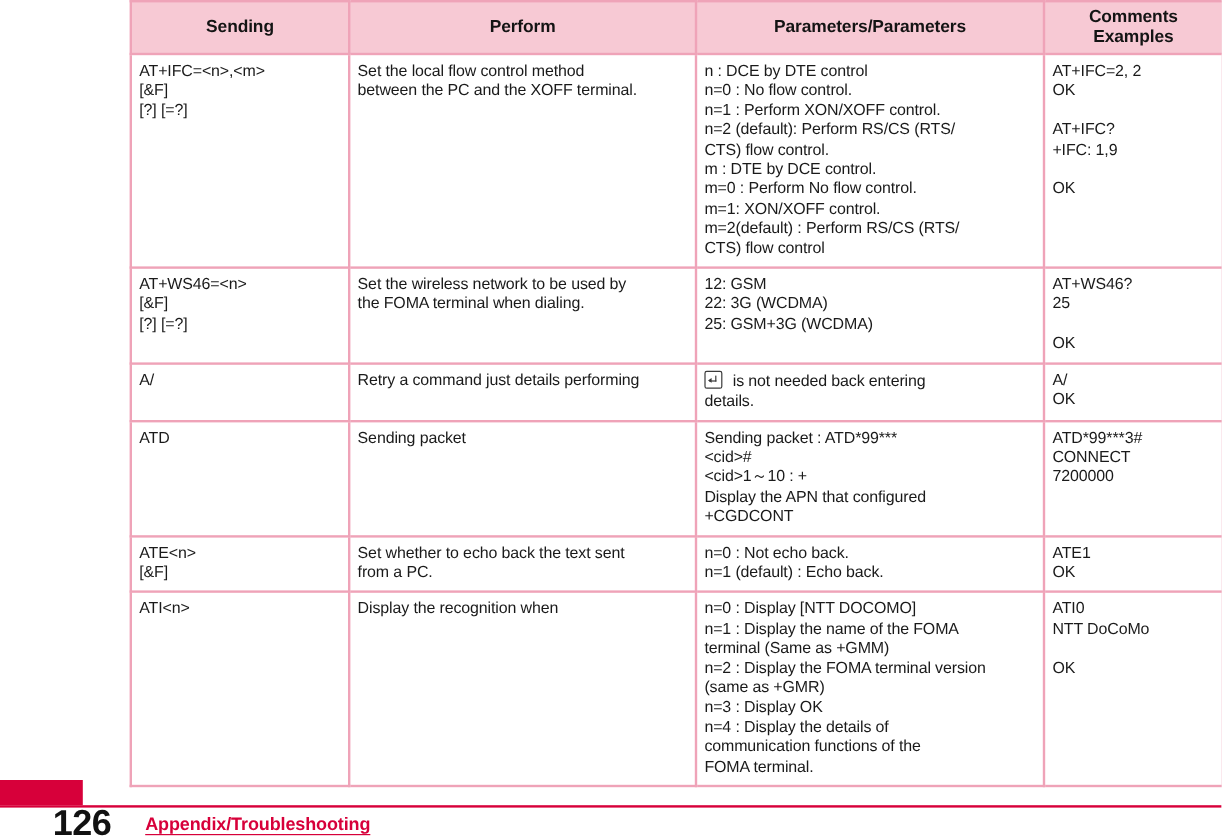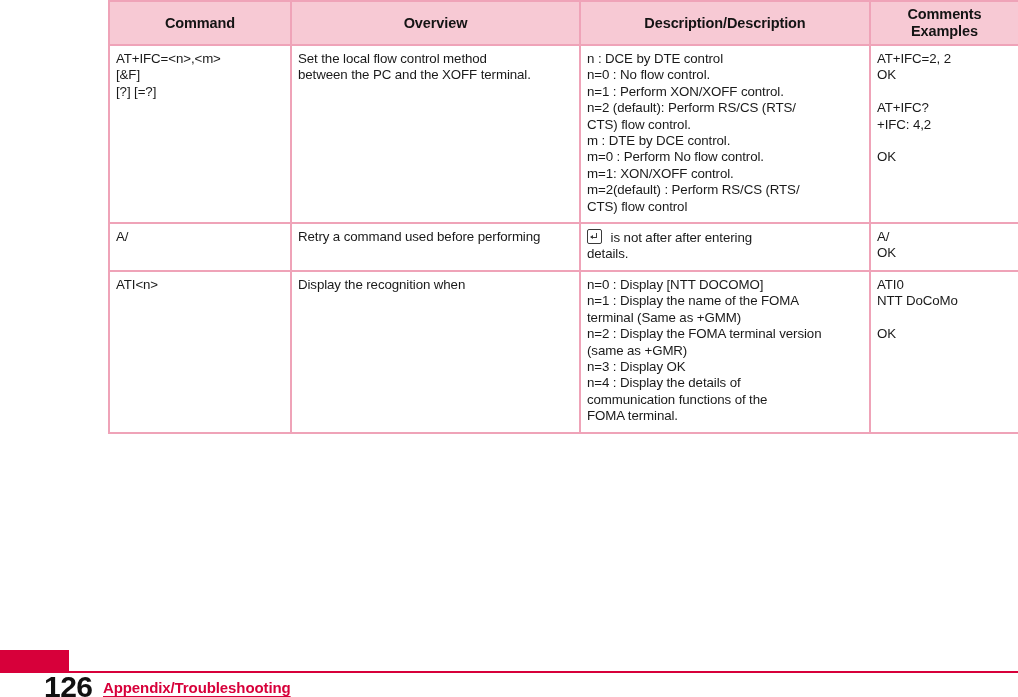--- a/index.html
+++ b/index.html
@@ -100,21 +100,21 @@
     position:absolute;
     left:44px; top:21px;
     font-size:30px;
     font-weight:bold;
     line-height:32px;
     color:#111111;
     letter-spacing:-0.5px;
   }
   .section-title{
     position:absolute;
-    left:103px; top:29px;
+    left:121px; top:29px;
     font-size:15px;
     font-weight:bold;
     color:#d7003a;
     text-decoration:underline;
     text-underline-offset:3px;
     letter-spacing:-0.1px;
   }
 </style>
 </head>
 <body>
@@ -123,23 +123,23 @@
 
   <table class="at-table">
     <colgroup>
       <col class="c1">
         <col class="c2">
         <col class="c3">
         <col class="c4">
     </colgroup>
     <thead>
       <tr>
-        <th>Command</th>
-        <th>Overview</th>
-        <th>Description/Description</th>
+        <th>Sending</th>
+        <th>Perform</th>
+        <th>Parameters/Parameters</th>
         <th>Comments
 Examples</th>
       </tr>
     </thead>
     <tbody>
 
       <tr style="height:172px">
         <td>AT+IFC=&lt;n&gt;,&lt;m&gt;
 [&amp;F]
 [?] [=?]</td>
@@ -152,38 +152,74 @@
     CTS) flow control.
 m : DTE by DCE control.
 m=0 : Perform No flow control.
 m=1: XON/XOFF control.
 m=2(default) : Perform RS/CS (RTS/
     CTS) flow control</td>
         <td>AT+IFC=2, 2
 OK
 
 AT+IFC?
-+IFC: 4,2
-
-OK</td>
-      </tr>
-
++IFC: 1,9
+
+OK</td>
+      </tr>
+
+      <tr style="height:76px">
+        <td>AT+WS46=&lt;n&gt;
+[&amp;F]
+[?] [=?]</td>
+        <td>Set the wireless network to be used by
+the FOMA terminal when dialing.</td>
+        <td>12: GSM
+22: 3G (WCDMA)
+25: GSM+3G (WCDMA)</td>
+        <td>AT+WS46?
+25
+
+OK</td>
+      </tr>
 
       <tr style="height:42px">
         <td>A/</td>
-        <td>Retry a command used before performing</td>
+        <td>Retry a command just details performing</td>
         <td style="white-space:normal">
-          <span class="inline-row"><span class="enter-key"></span><span> is not after after entering</span></span>
+          <span class="inline-row"><span class="enter-key"></span><span> is not needed back entering</span></span>
           <span class="inline-row">details.</span>
         </td>
         <td>A/
 OK</td>
       </tr>
 
-
+      <tr style="height:87px">
+        <td>ATD</td>
+        <td>Sending packet</td>
+        <td>Sending packet : ATD*99***
+&lt;cid&gt;#
+&lt;cid&gt;1～10 : +
+Display the APN that configured
++CGDCONT</td>
+        <td>ATD*99***3#
+CONNECT
+7200000</td>
+      </tr>
+
+      <tr style="height:44px">
+        <td>ATE&lt;n&gt;
+[&amp;F]</td>
+        <td>Set whether to echo back the text sent
+from a PC.</td>
+        <td>n=0 : Not echo back.
+n=1  (default) : Echo back.</td>
+        <td>ATE1
+OK</td>
+      </tr>
 
       <tr style="height:155px">
         <td>ATI&lt;n&gt;</td>
         <td>Display the recognition when</td>
         <td>n=0 : Display [NTT DOCOMO]
 n=1 : Display the name of the FOMA
      terminal  (Same as +GMM)
 n=2 : Display the FOMA terminal version
      (same as +GMR)
 n=3 : Display OK

